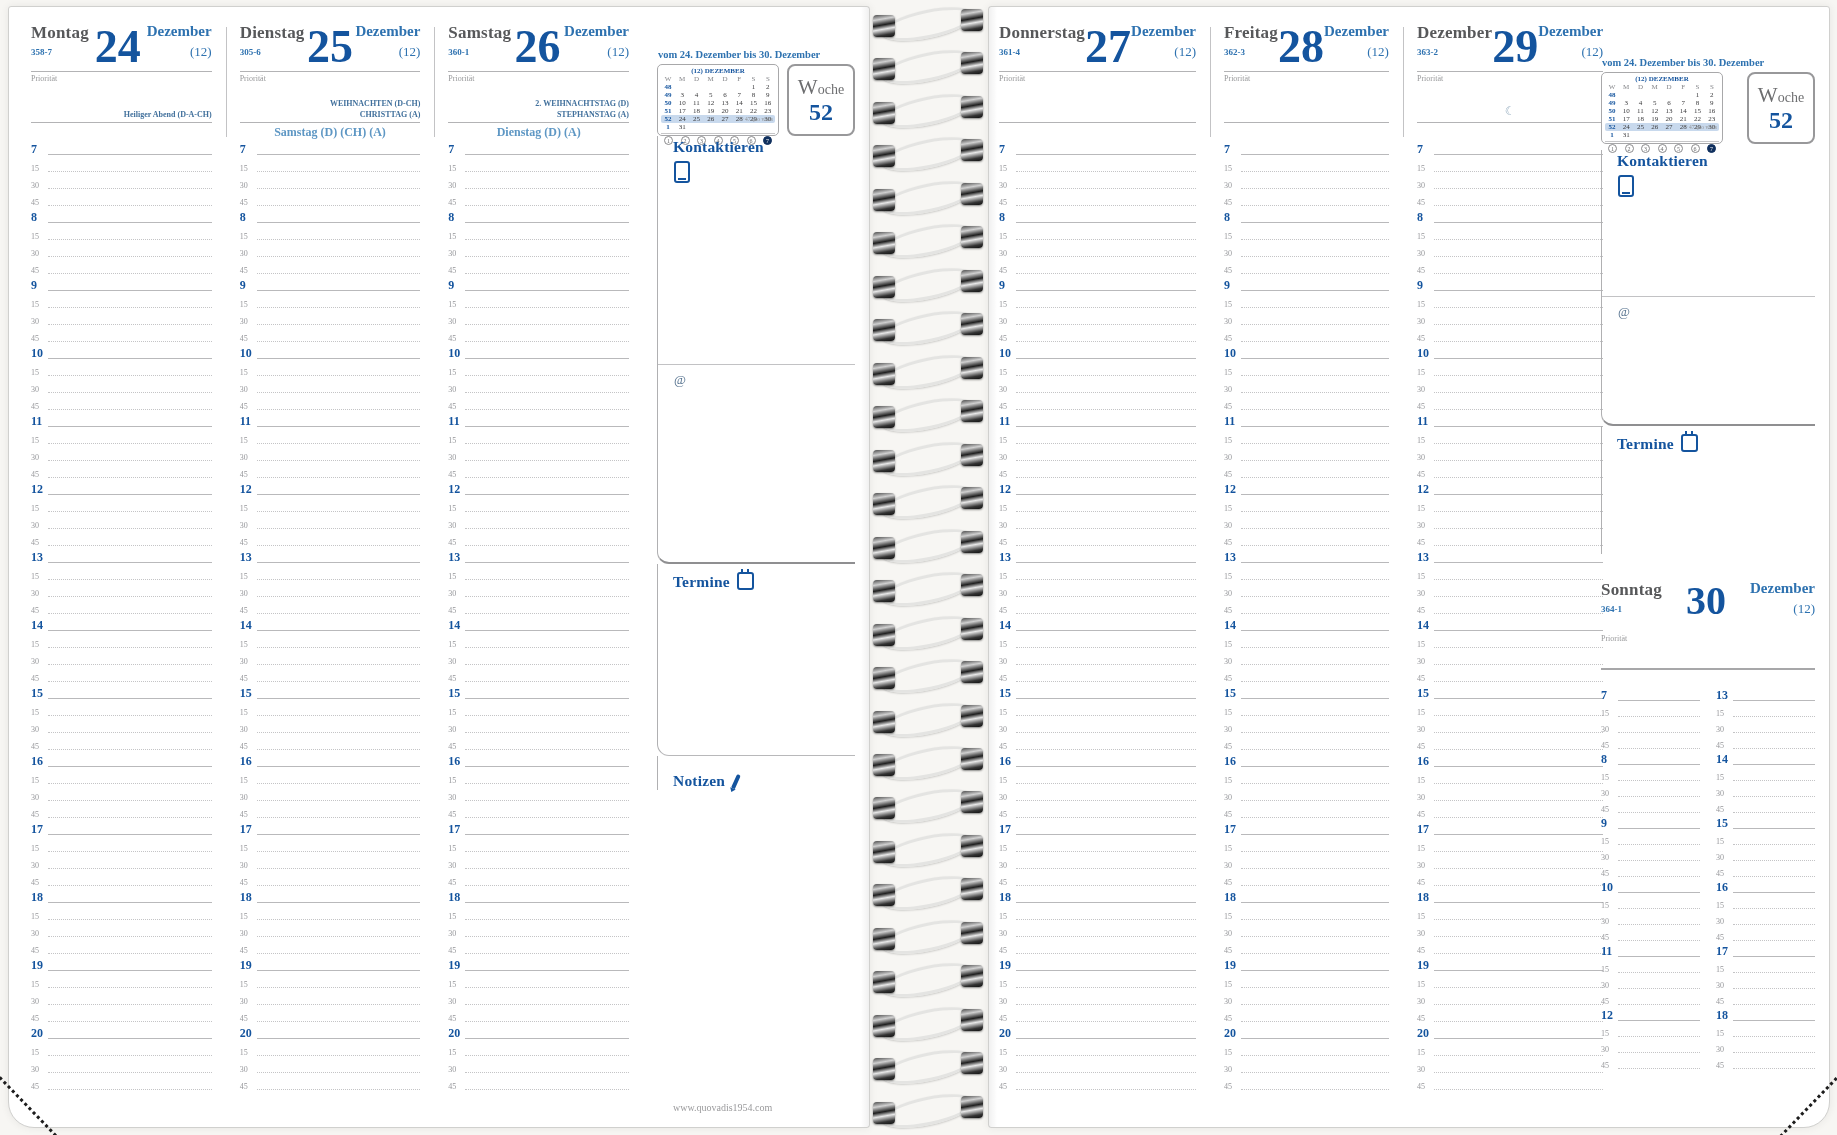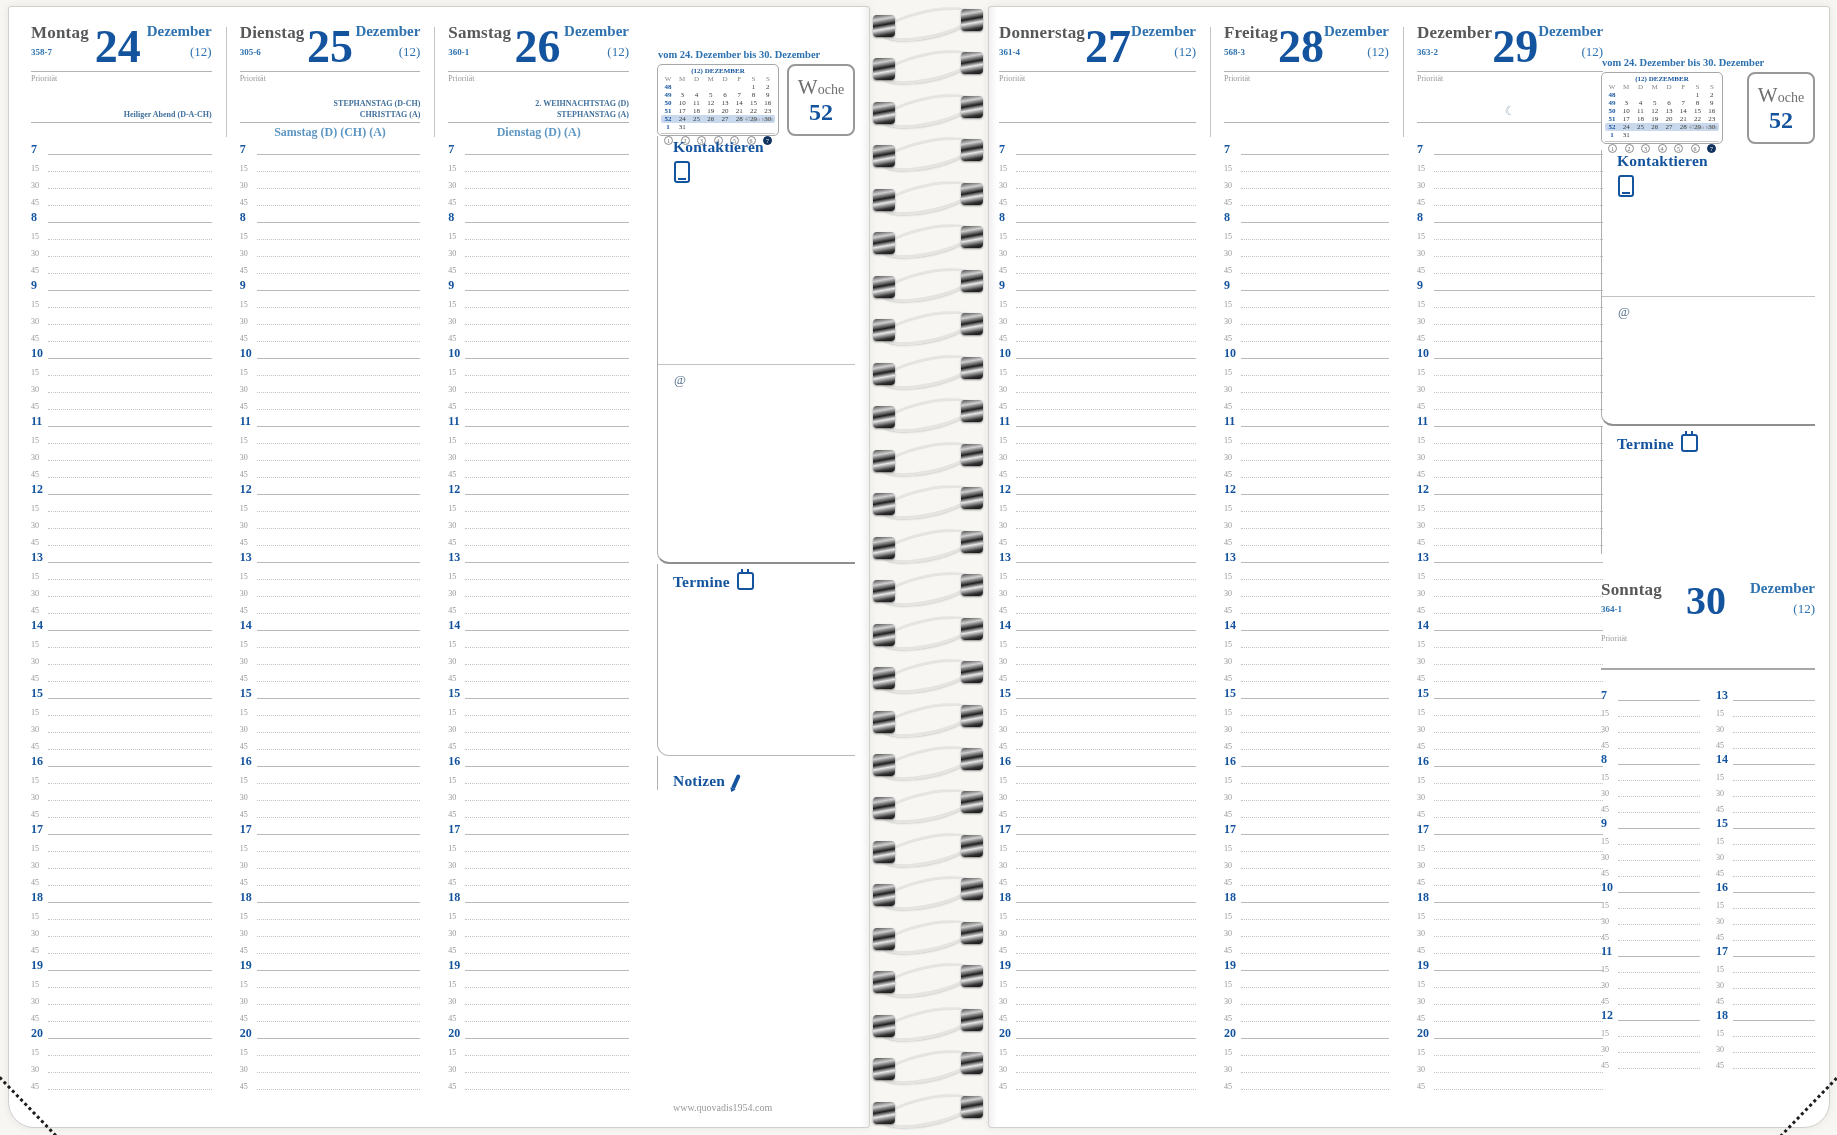--- a/index.html
+++ b/index.html
@@ -390,21 +390,21 @@
               <div class="dh-ord">305-6</div>
             </div>
             <div class="dh-num">25</div>
             <div class="dh-right">
               <div class="dh-month">Dezember</div>
               <div class="dh-mi">(12)</div>
             </div>
           </div>
           <div class="prio">Priorität</div>
           <div class="holiday">
-            <div class="hl">STEPHANSTAG (D-CH)</div>
+            <div class="hl">WEIHNACHTEN (D-CH)</div>
             <div class="hl">CHRISTTAG (A)</div>
           </div>
           <div class="feiertag">Samstag (D) (CH) (A)</div>
           <div class="tgrid">
             <div class="trow hour">
               <span class="lbl">7</span>
               <div class="ln"></div>
             </div>
             <div class="trow min">
               <span class="lbl">15</span>
@@ -1360,21 +1360,21 @@
             <div class="trow min">
               <span class="lbl">45</span>
               <div class="ln"></div>
             </div>
           </div>
         </div>
         <div class="day-col">
           <div class="dh">
             <div class="dh-left">
               <div class="dh-name">Freitag</div>
-              <div class="dh-ord">568-3</div>
+              <div class="dh-ord">362-3</div>
             </div>
             <div class="dh-num">28</div>
             <div class="dh-right">
               <div class="dh-month">Dezember</div>
               <div class="dh-mi">(12)</div>
             </div>
           </div>
           <div class="prio">Priorität</div>
           <div class="holiday"></div>
           <div class="feiertag"></div>

